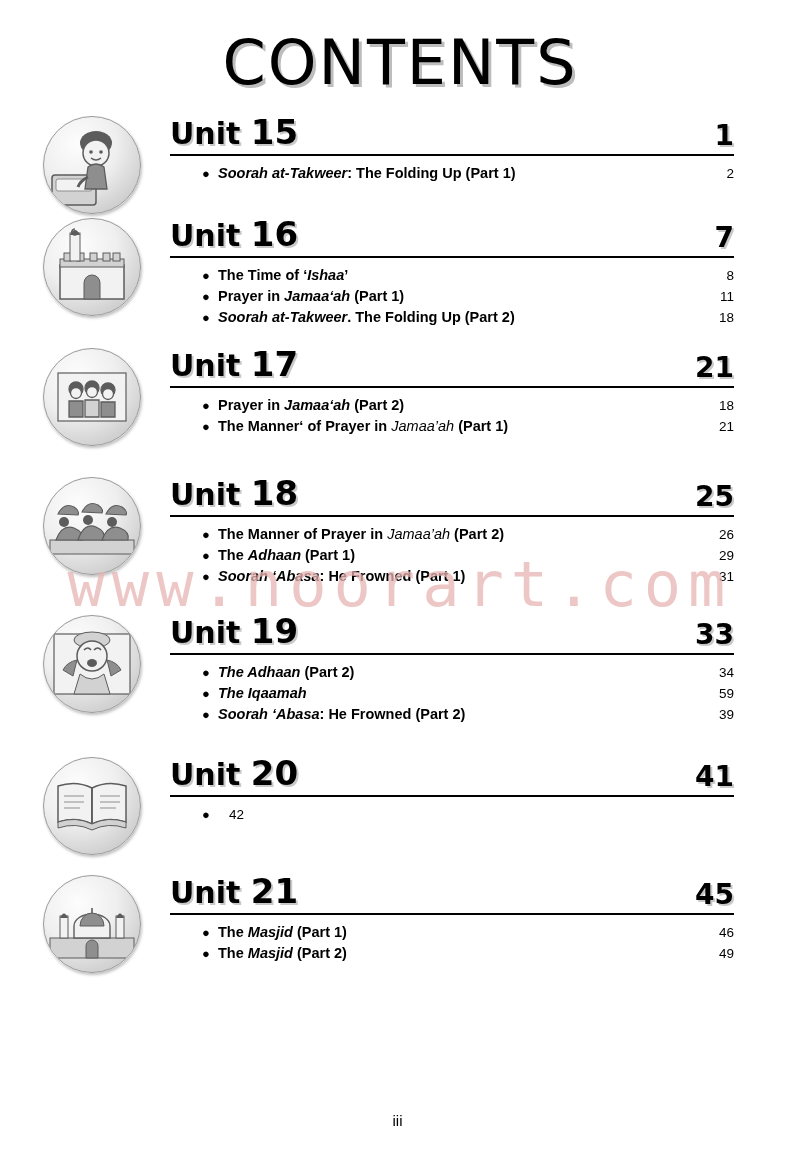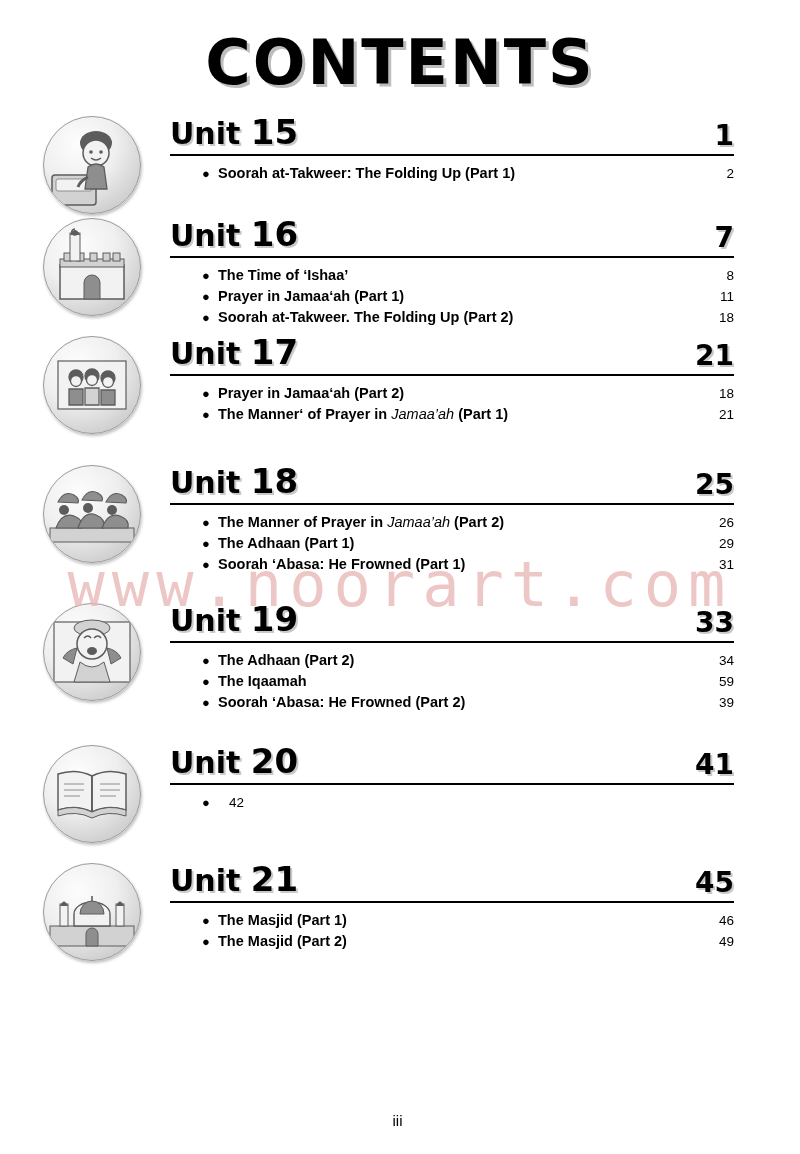--- a/index.html
+++ b/index.html
@@ -24,21 +24,21 @@
 
   
   .contents-title {
     position: absolute;
     top: 26px;
     left: 0;
     width: 800px;
     text-align: center;
     font-family: "DejaVu Sans", sans-serif;
     font-size: 62px;
-    font-weight: bold;
+    font-weight: normal;
     letter-spacing: 2px;
     color: #000;
     text-shadow: 3px 3px 0 #bdbdbd;
   }
 
   
   .watermark {
     position: absolute;
     top: 548px;
     left: 0;
@@ -123,21 +123,21 @@
     width: 16px;
     flex: 0 0 16px;
     font-size: 13px;
     line-height: 19px;
     color: #000;
   }
   .topic-text {
     flex: 1 1 auto;
     white-space: nowrap;
   }
-  .topic-text .it { font-weight: bold; }
+  .topic-text .it { font-style: italic; font-weight: bold; }
   .topic-text .bd { font-weight: bold; }
   .topic-text .itn { font-style: italic; }
   .topic-page {
     flex: 0 0 auto;
     font-size: 13.5px;
     text-align: right;
     min-width: 26px;
   }
 
   .page-number {
@@ -180,21 +180,21 @@
           <div class="unit-page">1</div>
         </div>
         <div class="topics">
           <div class="topic-row">
             <span class="bullet">●</span>
             <span class="topic-text"><span class="it">Soorah at-Takweer</span><span class="bd">: The Folding Up (Part 1)</span></span>
             <span class="topic-page">2</span>
           </div>
         </div>
       </div>
-      <div class="unit-block" style="margin-bottom: 4px;">
+      <div class="unit-block" style="margin-bottom: 16px;">
         <div class="unit-illus">
           <svg width="96" height="96" viewBox="0 0 96 96">
         <rect x="16" y="46" width="64" height="34" fill="#f2f2f2" stroke="#5c5c5c" stroke-width="1.5"></rect>
         <rect x="16" y="40" width="64" height="8" fill="#d2d2d2" stroke="#5c5c5c"></rect>
         <rect x="20" y="34" width="7" height="8" fill="#d2d2d2" stroke="#5c5c5c"></rect>
         <rect x="33" y="34" width="7" height="8" fill="#d2d2d2" stroke="#5c5c5c"></rect>
         <rect x="46" y="34" width="7" height="8" fill="#d2d2d2" stroke="#5c5c5c"></rect>
         <rect x="59" y="34" width="7" height="8" fill="#d2d2d2" stroke="#5c5c5c"></rect>
         <rect x="69" y="34" width="7" height="8" fill="#d2d2d2" stroke="#5c5c5c"></rect>
         <path d="M40 80 v-16 a8 8 0 0 1 16 0 v16 z" fill="#8e8e8e" stroke="#5c5c5c"></path>

